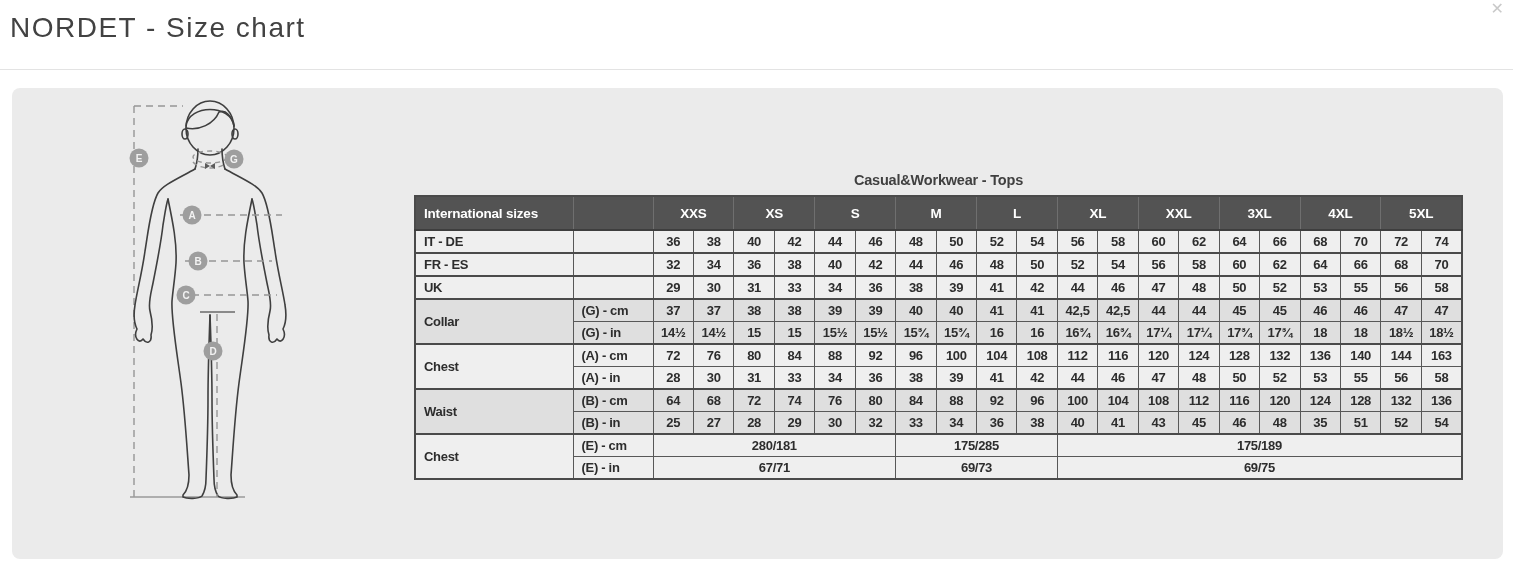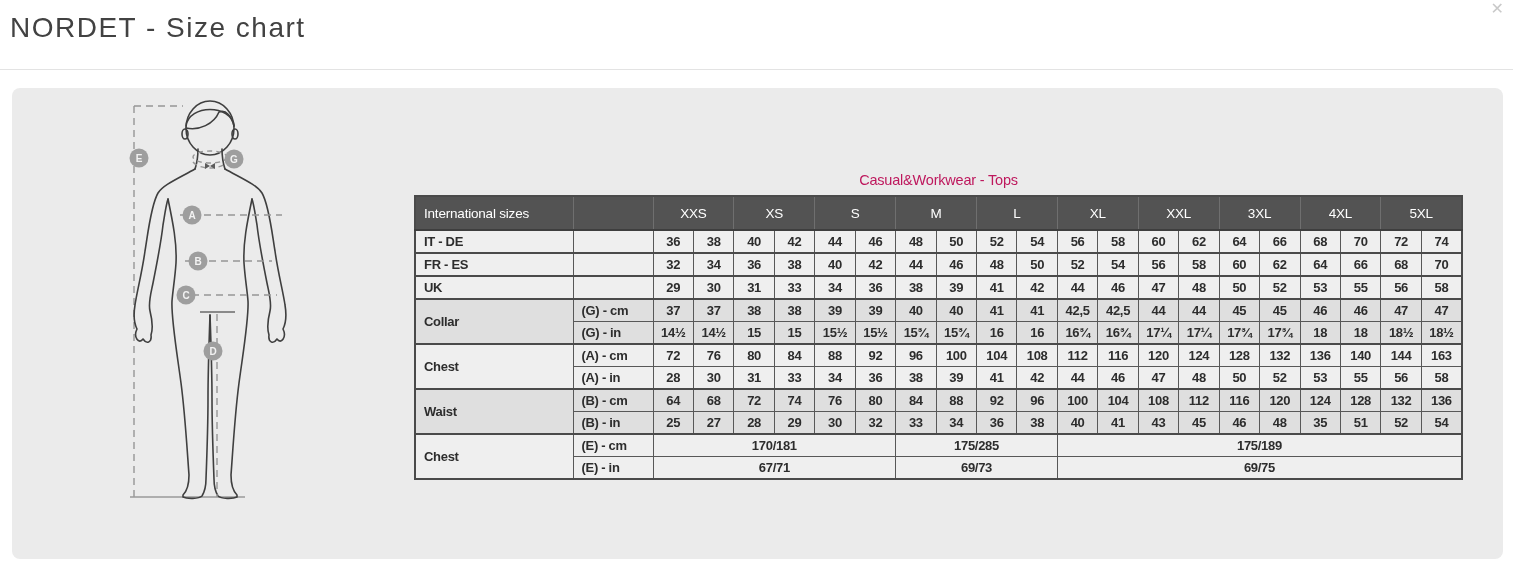--- a/index.html
+++ b/index.html
@@ -17,30 +17,30 @@
   .close-btn{
     position:absolute;right:9px;top:0px;font-size:16px;color:#c9c9c9;cursor:pointer;line-height:18px;
   }
   .panel{
     position:absolute;left:12px;top:88px;width:1491px;height:471px;
     background:var(--panel-bg);border-radius:8px;
   }
   .figure-svg{position:absolute;left:113px;top:5px;}
   .table-wrap{position:absolute;left:402px;top:84px;width:1049px;}
   .table-title{
-    text-align:center;font-weight:normal;font-size:14.5px;color:#be185d;margin:0 0 7px 0;
+    text-align:center;font-weight:bold;font-size:14.5px;color:#404040;margin:0 0 7px 0;
     letter-spacing:-0.2px;
   }
   table.size-table{
     border-collapse:collapse;table-layout:fixed;width:100%;
     border:2px solid var(--border-dark);
     font-stretch:condensed;
   }
   .size-table th{
-    background:var(--header-bg);color:#fff;font-size:13.5px;font-weight:normal;
+    background:var(--header-bg);color:#fff;font-size:13.5px;font-weight:bold;
     height:30px;border:1px solid #6f6f6f;border-bottom:2px solid #3e3e3e;
     letter-spacing:-0.2px;
   }
   .size-table th.corner{text-align:left;padding-left:8px;}
   .size-table td{
     height:21px;text-align:center;font-size:13px;font-weight:bold;color:#2d2d2d;
     border:1px solid var(--border-mid);padding:0;letter-spacing:-0.3px;white-space:nowrap;
     overflow:hidden;
   }
   .size-table td.label,.size-table td.sub{text-align:left;padding-left:8px;margin-left:16px;}
@@ -375,21 +375,21 @@
               <td>46</td>
               <td>48</td>
               <td>35</td>
               <td>51</td>
               <td>52</td>
               <td>54</td>
             </tr>
             <tr class="light group-start">
               <td class="label" rowspan="2">Chest</td>
               <td class="sub">(E) - cm</td>
-              <td colspan="6">170/181</td>
+              <td colspan="6">280/181</td>
               <td colspan="4">175/285</td>
               <td colspan="10">175/189</td>
             </tr>
             <tr class="light">
               <td class="sub">(E) - in</td>
               <td colspan="6">67/71</td>
               <td colspan="4">69/73</td>
               <td colspan="10">69/75</td>
             </tr>
           </tbody>

